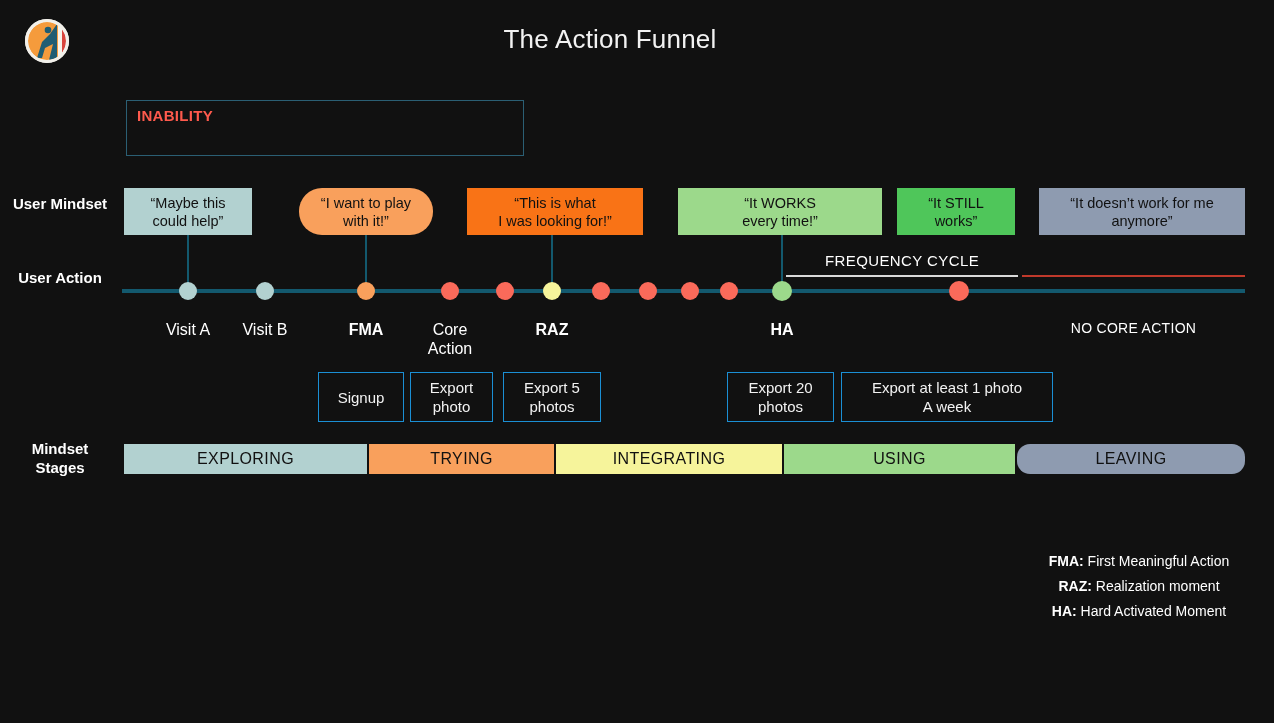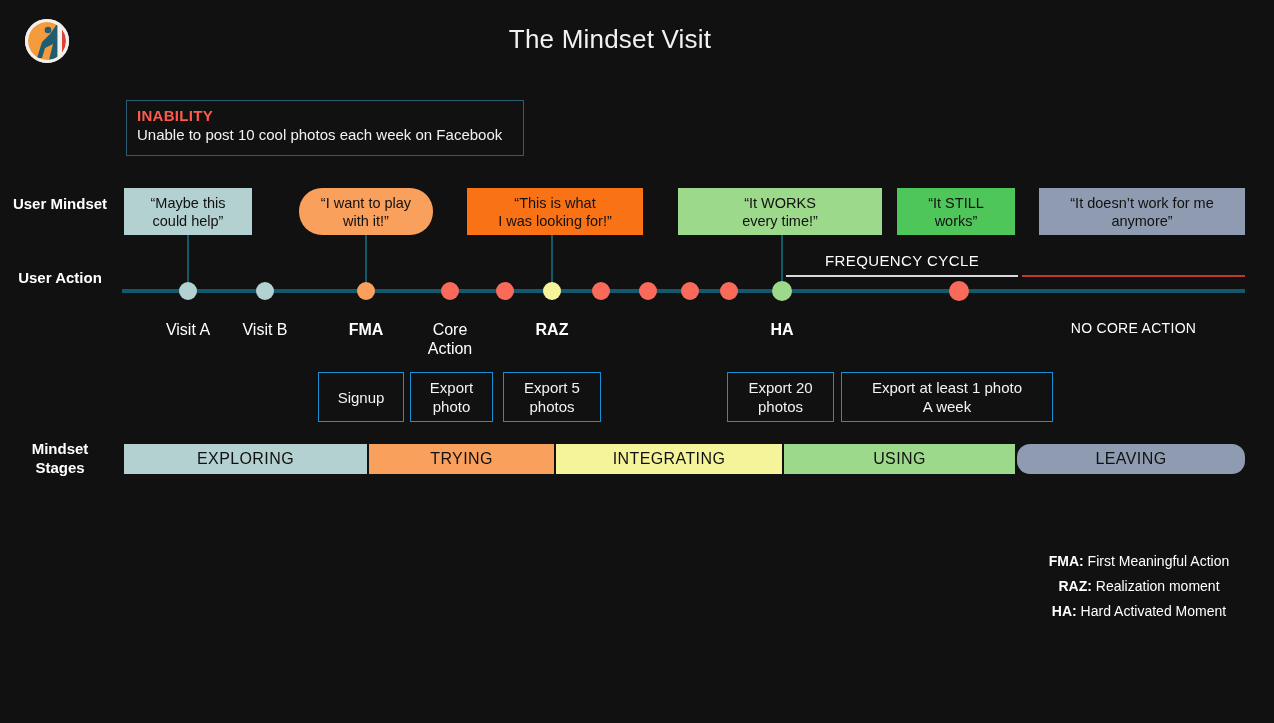--- a/index.html
+++ b/index.html
@@ -227,25 +227,24 @@
         <rect x="4" y="4" width="30" height="38" fill="#f59b3c"></rect>
         <rect x="34" y="4" width="4" height="38" fill="#f7f3ea"></rect>
         <rect x="38" y="4" width="6" height="38" fill="#d8443c"></rect>
         <path d="M33 6 L33 42 L25 42 L29 26 L21 30 L18 40 L13 40 L18 24 L26 16 Z" fill="#1f5d73"></path>
         <circle cx="24" cy="12" r="3.3" fill="#1f5d73"></circle>
       </g>
       <circle cx="23" cy="23" r="20.5" fill="none" stroke="#f2f0ea" stroke-width="3"></circle>
     </svg>
   </div>
 
-  <div id="title">The Mindset Visit</div>
+  <div id="title">The Action Funnel</div>
 
   <div id="inability-box">
     <div id="inability-title">INABILITY</div>
-    <div id="inability-text">Unable to post 10 cool photos each week on Facebook</div>
   </div>
 
   <div class="row-label" id="label-user-mindset">User Mindset</div>
   <div class="row-label" id="label-user-action">User Action</div>
   <div class="row-label" id="label-mindset-stages">Mindset Stages</div>
 
   <div id="mindset-layer">
       <div class="mindset-box" style="left: 124px; width: 128px; background: rgb(178, 209, 208); white-space: pre-line;">“Maybe this
 could help”</div>
       <div class="mindset-box" style="left: 299px; width: 134px; background: rgb(249, 160, 92); white-space: pre-line; border-radius: 23px;">“I want to play

